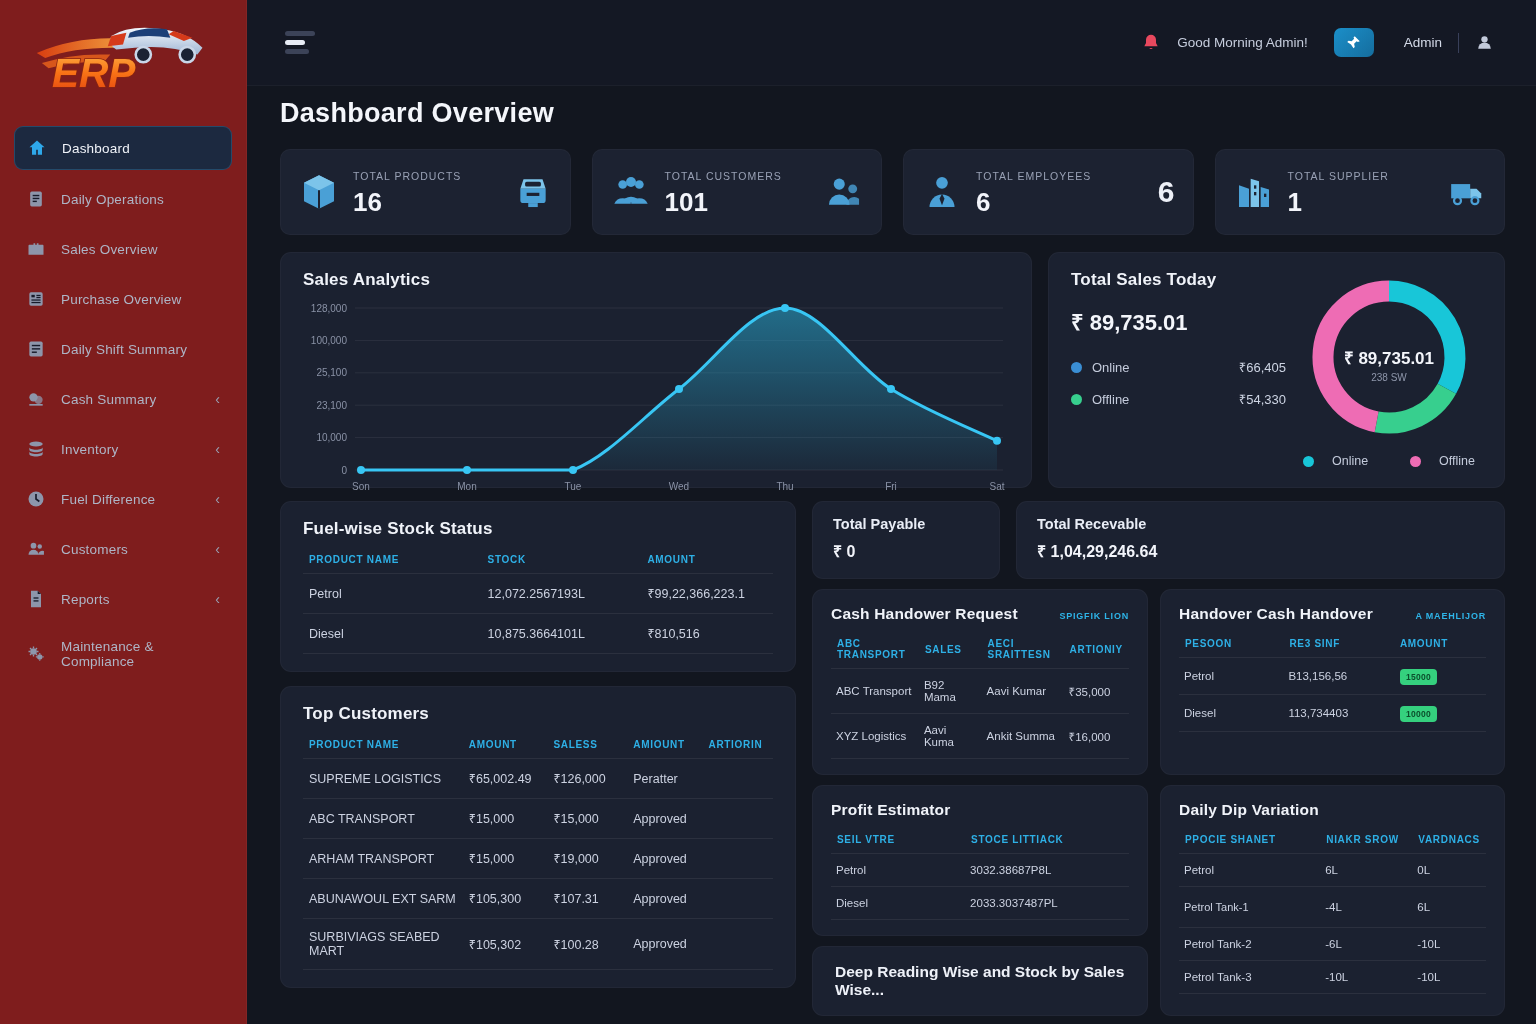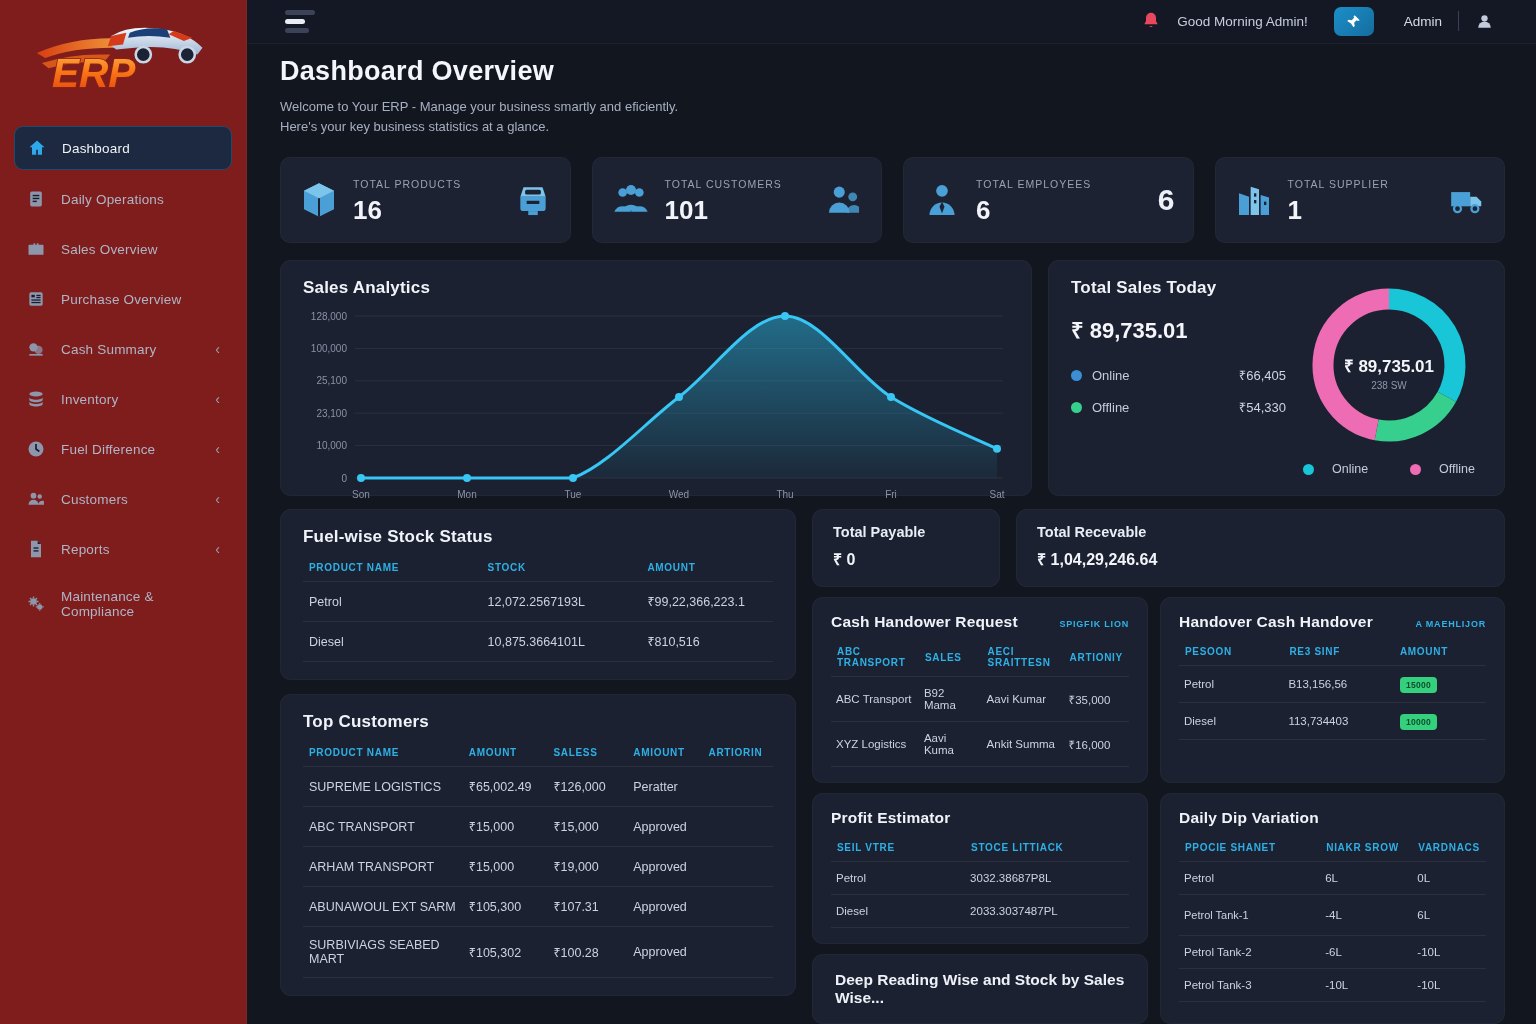--- a/index.html
+++ b/index.html
@@ -194,20 +194,31 @@
             <rect x="12.5" y="9.5" width="5" height="1.5" fill="#171b2a"></rect>
             <rect x="6.5" y="12.5" width="11" height="1.5" fill="#171b2a"></rect>
             <rect x="6.5" y="15.5" width="11" height="1.5" fill="#171b2a"></rect>
           </svg>
         </span>
         <span class="s-label">Purchase Overview</span>
       </div>
       <div class="side-item">
         <span class="s-ic">
           <svg viewBox="0 0 24 24">
+            <rect x="4" y="3" width="16" height="18" rx="2" fill="currentColor"></rect>
+            <rect x="7" y="7" width="10" height="1.7" fill="#171b2a"></rect>
+            <rect x="7" y="11" width="10" height="1.7" fill="#171b2a"></rect>
+            <rect x="7" y="15" width="6" height="1.7" fill="#171b2a"></rect>
+          </svg>
+        </span>
+        <span class="s-label">Daily Shift Summary</span>
+      </div>
+      <div class="side-item">
+        <span class="s-ic">
+          <svg viewBox="0 0 24 24">
             <circle cx="9" cy="10" r="5" fill="currentColor"></circle>
             <circle cx="15" cy="13" r="5" fill="currentColor" opacity=".75"></circle>
             <path d="M4 18h16v2H4z" fill="currentColor"></path>
           </svg>
         </span>
         <span class="s-label">Cash Summary</span>
         <span class="s-chev">‹</span>
       </div>
       <div class="side-item">
         <span class="s-ic">
@@ -294,24 +305,20 @@
         <svg viewBox="0 0 24 24">
             <circle cx="12" cy="8" r="4" fill="currentColor"></circle>
             <path d="M4 20a8 8 0 0116 0z" fill="currentColor"></path>
           </svg>
       </span>
     </div>
   </header>
 
   <div class="content">
     <h1 class="page-title">Dashboard Overview</h1>
-    <p class="page-sub">
-      <span>Welcome to Your ERP - Manage your business smartly and eficiently.</span><br>
-      <span>Here's your key business statistics at a glance.</span>
-    </p>
 
     <div class="row-stats" id="stat-row">
         <div class="stat-card">
           <span class="stat-ic"><svg viewBox="0 0 24 24">
               <path d="M12 2l9 4.5v11L12 22 3 17.5v-11z" fill="currentColor"></path>
               <path d="M12 2l9 4.5L12 11 3 6.5z" fill="#7cc4ea"></path>
               <path d="M12 11v11" stroke="#1c2231" stroke-width="1.2"></path>
             </svg></span>
           <span class="stat-mid"><span class="stat-label">TOTAL PRODUCTS</span><div class="stat-value">16</div></span>
           <span class="stat-right"><svg viewBox="0 0 24 24">

